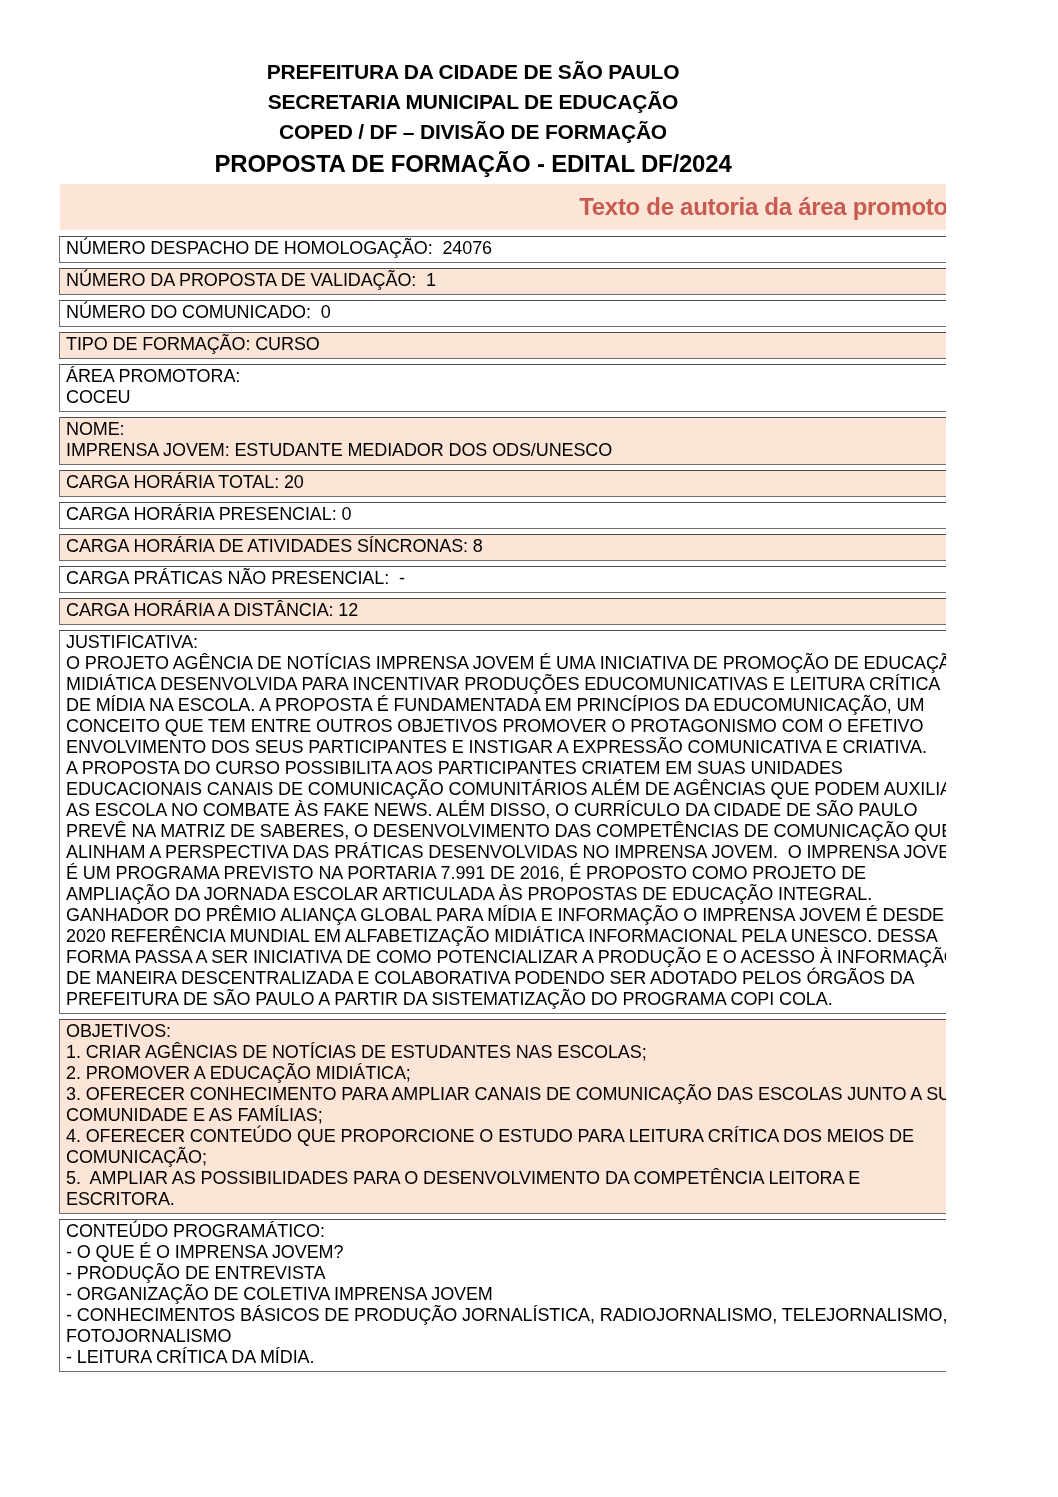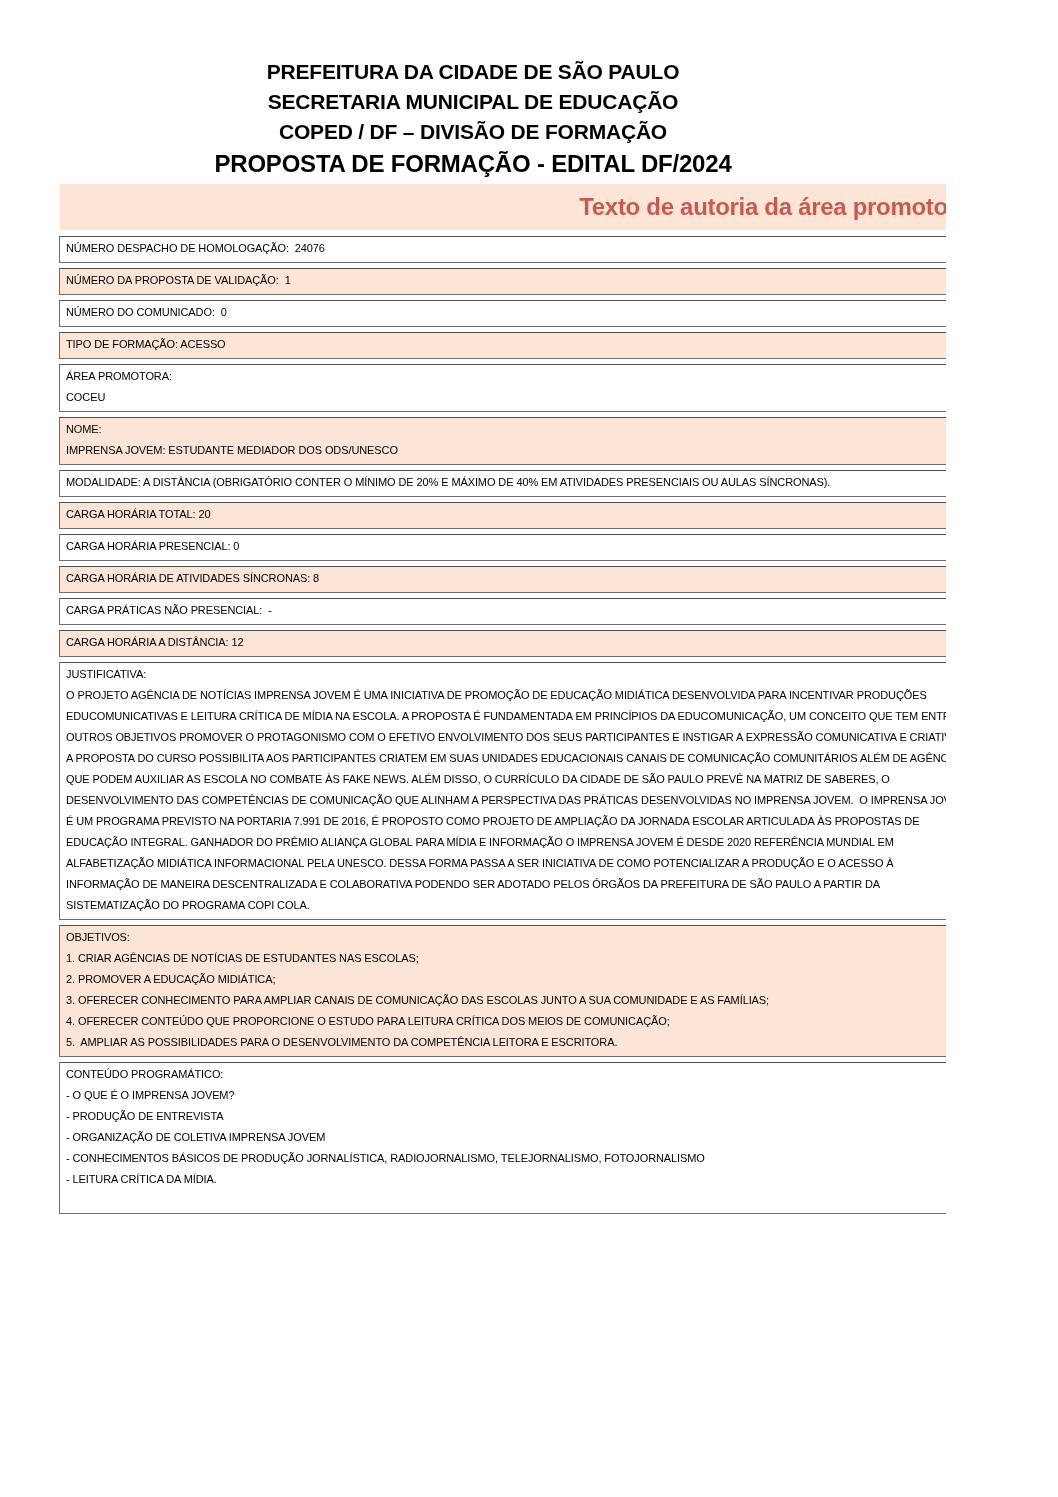--- a/index.html
+++ b/index.html
@@ -45,21 +45,21 @@
     width: 916px;
   }
   .row {
     box-sizing: border-box;
     width: 100%;
     border: 1px solid var(--border_gray, #6E6E6E);
     border-top-color: #4d4d4d;
     background: #ffffff;
     padding: 1px 6px 3px 6px;
     margin-bottom: 5px;
-    font-size: 11px;
+    font-size: 18px;
     line-height: 21px;
     letter-spacing: -0.1px;
     white-space: pre-wrap;
   }
   .row.peach { background: var(--peach_fill, #FCE4D6); }
   .row.bold { font-weight: normal; }
   .row.last { min-height: 152px; margin-bottom: 16px; }
 </style>
 </head>
 <body>
@@ -74,26 +74,25 @@
   </div>
 
   <div class="banner">
     <span>Texto de autoria da área promotora</span>
   </div>
 
   <div class="grid">
     <div class="row">NÚMERO DESPACHO DE HOMOLOGAÇÃO:  24076</div>
     <div class="row peach">NÚMERO DA PROPOSTA DE VALIDAÇÃO:  1</div>
     <div class="row">NÚMERO DO COMUNICADO:  0</div>
-    <div class="row peach">TIPO DE FORMAÇÃO: ACESSO</div>
+    <div class="row peach">TIPO DE FORMAÇÃO: CURSO</div>
     <div class="row bold">ÁREA PROMOTORA:
 COCEU</div>
     <div class="row peach bold">NOME:
 IMPRENSA JOVEM: ESTUDANTE MEDIADOR DOS ODS/UNESCO</div>
-    <div class="row">MODALIDADE: A DISTÂNCIA (OBRIGATÓRIO CONTER O MÍNIMO DE 20% E MÁXIMO DE 40% EM ATIVIDADES PRESENCIAIS OU AULAS SÍNCRONAS).</div>
     <div class="row peach">CARGA HORÁRIA TOTAL: 20</div>
     <div class="row">CARGA HORÁRIA PRESENCIAL: 0</div>
     <div class="row peach">CARGA HORÁRIA DE ATIVIDADES SÍNCRONAS: 8</div>
     <div class="row">CARGA PRÁTICAS NÃO PRESENCIAL:  -</div>
     <div class="row peach">CARGA HORÁRIA A DISTÂNCIA: 12</div>
     <div class="row">JUSTIFICATIVA:
 O PROJETO AGÊNCIA DE NOTÍCIAS IMPRENSA JOVEM É UMA INICIATIVA DE PROMOÇÃO DE EDUCAÇÃO MIDIÁTICA DESENVOLVIDA PARA INCENTIVAR PRODUÇÕES EDUCOMUNICATIVAS E LEITURA CRÍTICA DE MÍDIA NA ESCOLA. A PROPOSTA É FUNDAMENTADA EM PRINCÍPIOS DA EDUCOMUNICAÇÃO, UM CONCEITO QUE TEM ENTRE OUTROS OBJETIVOS PROMOVER O PROTAGONISMO COM O EFETIVO ENVOLVIMENTO DOS SEUS PARTICIPANTES E INSTIGAR A EXPRESSÃO COMUNICATIVA E CRIATIVA.
 A PROPOSTA DO CURSO POSSIBILITA AOS PARTICIPANTES CRIATEM EM SUAS UNIDADES EDUCACIONAIS CANAIS DE COMUNICAÇÃO COMUNITÁRIOS ALÉM DE AGÊNCIAS QUE PODEM AUXILIAR AS ESCOLA NO COMBATE ÀS FAKE NEWS. ALÉM DISSO, O CURRÍCULO DA CIDADE DE SÃO PAULO PREVÊ NA MATRIZ DE SABERES, O DESENVOLVIMENTO DAS COMPETÊNCIAS DE COMUNICAÇÃO QUE ALINHAM A PERSPECTIVA DAS PRÁTICAS DESENVOLVIDAS NO IMPRENSA JOVEM.  O IMPRENSA JOVEM É UM PROGRAMA PREVISTO NA PORTARIA 7.991 DE 2016, É PROPOSTO COMO PROJETO DE AMPLIAÇÃO DA JORNADA ESCOLAR ARTICULADA ÀS PROPOSTAS DE EDUCAÇÃO INTEGRAL. GANHADOR DO PRÊMIO ALIANÇA GLOBAL PARA MÍDIA E INFORMAÇÃO O IMPRENSA JOVEM É DESDE 2020 REFERÊNCIA MUNDIAL EM ALFABETIZAÇÃO MIDIÁTICA INFORMACIONAL PELA UNESCO. DESSA FORMA PASSA A SER INICIATIVA DE COMO POTENCIALIZAR A PRODUÇÃO E O ACESSO À INFORMAÇÃO DE MANEIRA DESCENTRALIZADA E COLABORATIVA PODENDO SER ADOTADO PELOS ÓRGÃOS DA PREFEITURA DE SÃO PAULO A PARTIR DA SISTEMATIZAÇÃO DO PROGRAMA COPI COLA.</div>
     <div class="row peach">OBJETIVOS:
 1. CRIAR AGÊNCIAS DE NOTÍCIAS DE ESTUDANTES NAS ESCOLAS;

